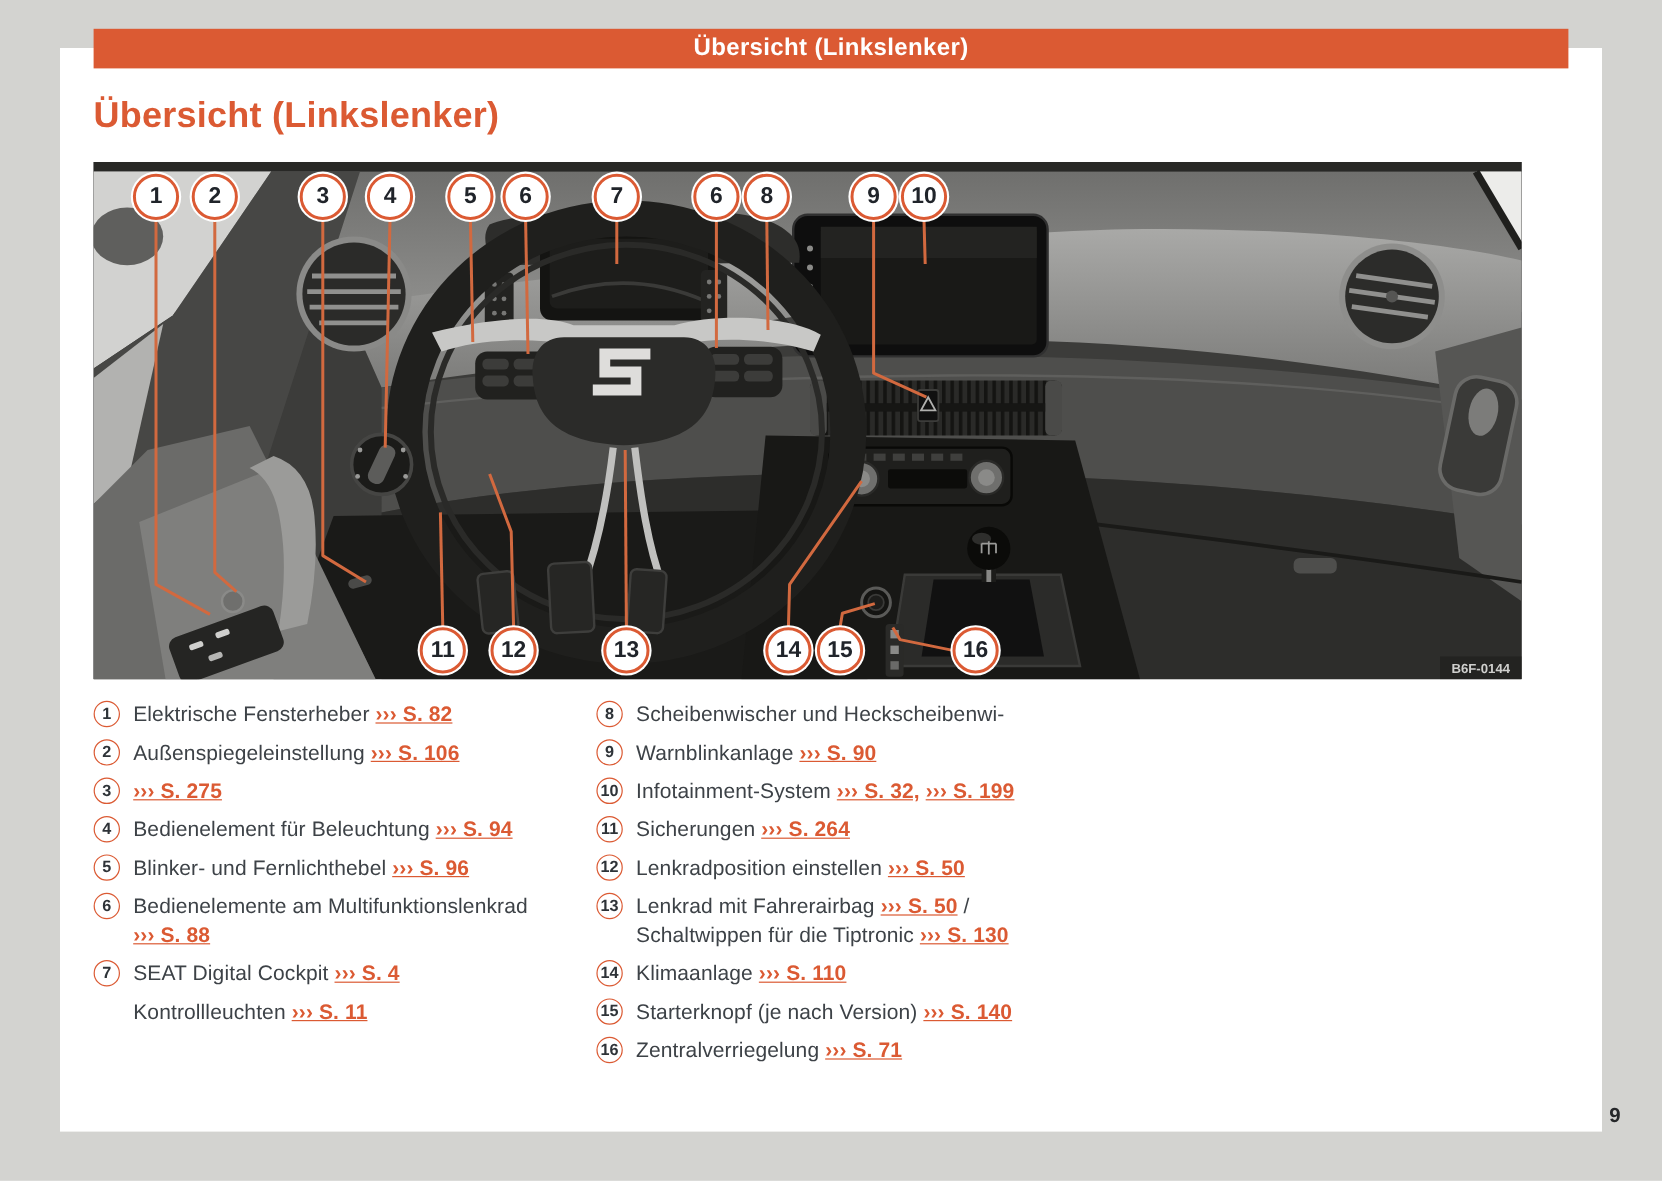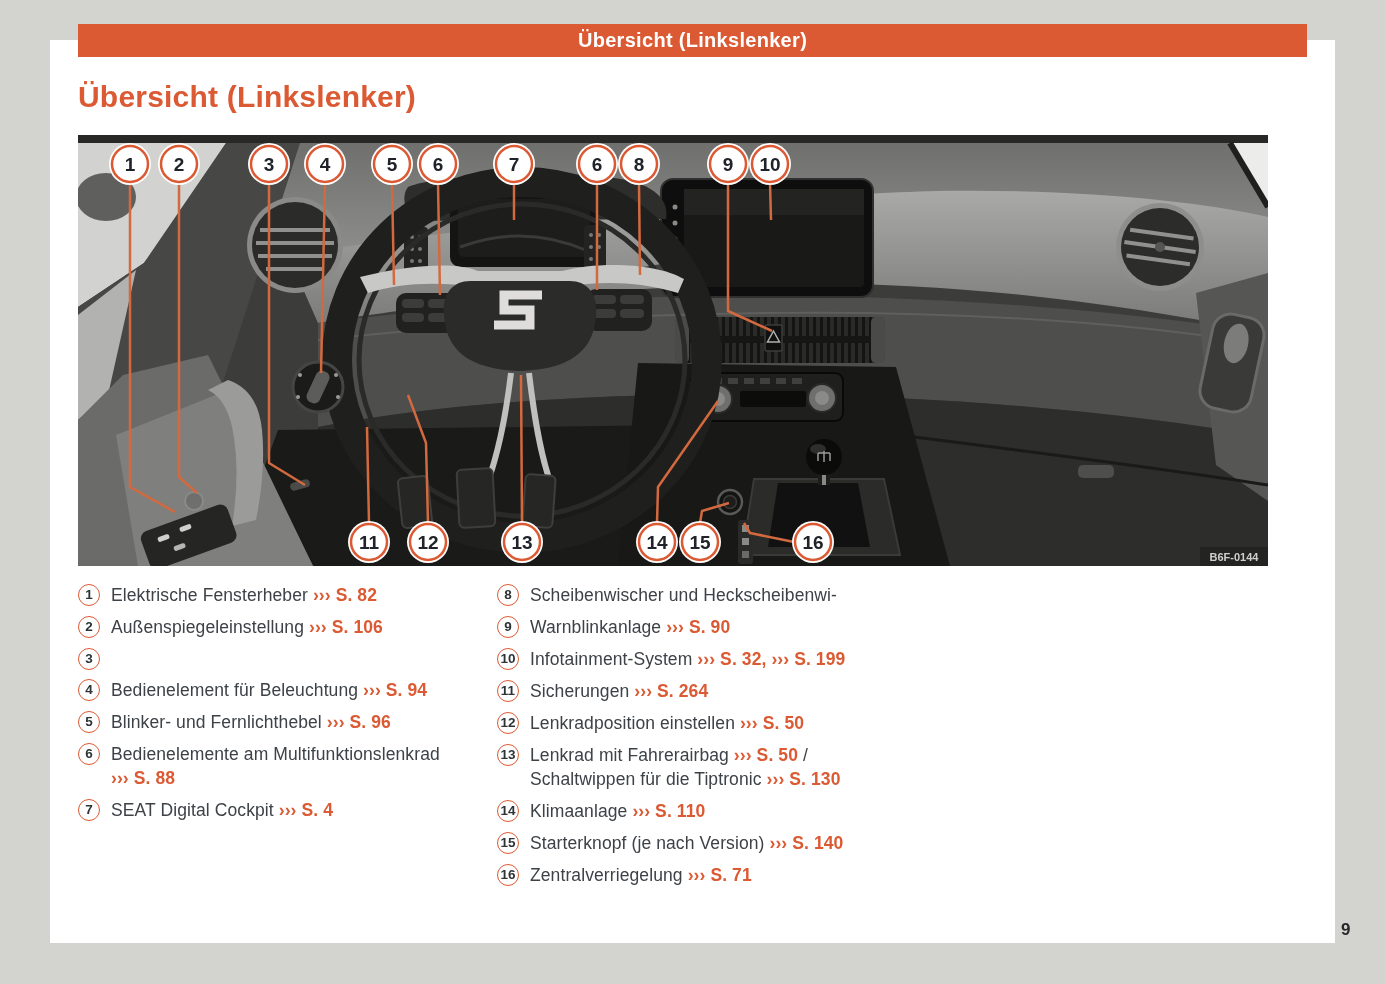--- a/index.html
+++ b/index.html
@@ -15,21 +15,21 @@
   svg text{font-family:"Liberation Sans",sans-serif;}
   .callout-num{font-size:19px;font-weight:700;fill:#20242a;}
   .legend{position:absolute;top:583px;font-size:17.5px;color:var(--text);}
   .legend.left{left:78px;width:414px;}
   .legend.right{left:497px;width:428px;}
   .item{display:flex;align-items:flex-start;margin-bottom:8px;}
   .num{flex:none;width:22px;height:22px;border:1.6px solid var(--accent);border-radius:50%;
     text-align:center;line-height:19px;font-size:13.5px;font-weight:700;color:#2e3338;margin-right:11px;margin-top:1px;background:#fff;}
   .num.empty{visibility:hidden;}
   .txt{flex:1;line-height:24px;letter-spacing:.1px;}
-  .ref{color:var(--accent);font-weight:700;}
+  .ref{color:var(--accent);font-weight:700;text-decoration:underline;}
   .page-number{position:absolute;left:1341px;top:920px;font-size:17px;font-weight:700;color:#26282a;}
 </style>
 </head>
 <body>
 
 <div class="sheet"></div>
 
 <div class="header-bar">
   <span>Übersicht (Linkslenker)</span>
 </div>
@@ -363,20 +363,21 @@
     </div>
     <div class="item">
       <span class="num">2</span>
       <div class="txt">
         <div><span>Außenspiegeleinstellung </span><span class="ref">››› S. 106</span></div>
       </div>
     </div>
     <div class="item">
       <span class="num">3</span>
       <div class="txt">
+        <div><span class="ref">››› S. 275</span></div>
       </div>
     </div>
     <div class="item">
       <span class="num">4</span>
       <div class="txt">
         <div><span>Bedienelement für Beleuchtung </span><span class="ref">››› S. 94</span></div>
       </div>
     </div>
     <div class="item">
       <span class="num">5</span>
@@ -390,20 +391,26 @@
         <div><span>Bedienelemente am Multifunktionslenkrad</span></div>
         <div><span class="ref">››› S. 88</span></div>
       </div>
     </div>
     <div class="item">
       <span class="num">7</span>
       <div class="txt">
         <div><span>SEAT Digital Cockpit </span><span class="ref">››› S. 4</span></div>
       </div>
     </div>
+    <div class="item">
+      <span class="num empty"></span>
+      <div class="txt">
+        <div><span>Kontrollleuchten </span><span class="ref">››› S. 11</span></div>
+      </div>
+    </div>
   </div>
 <div class="legend right">
     <div class="item">
       <span class="num">8</span>
       <div class="txt">
         <div><span>Scheibenwischer und Heckscheibenwi-</span></div>
       </div>
     </div>
     <div class="item">
       <span class="num">9</span>

